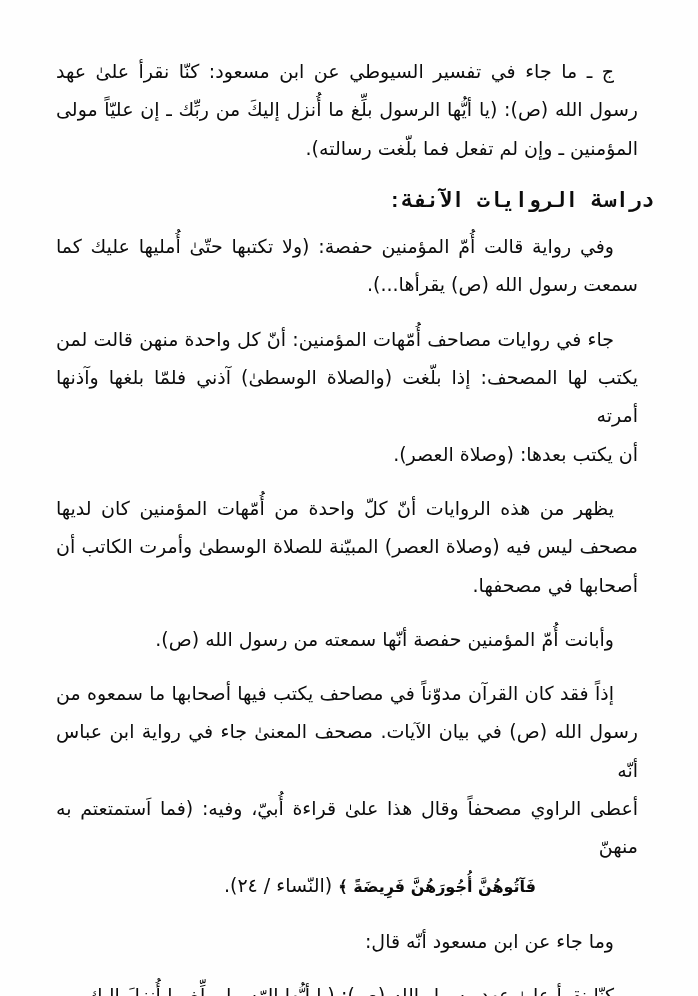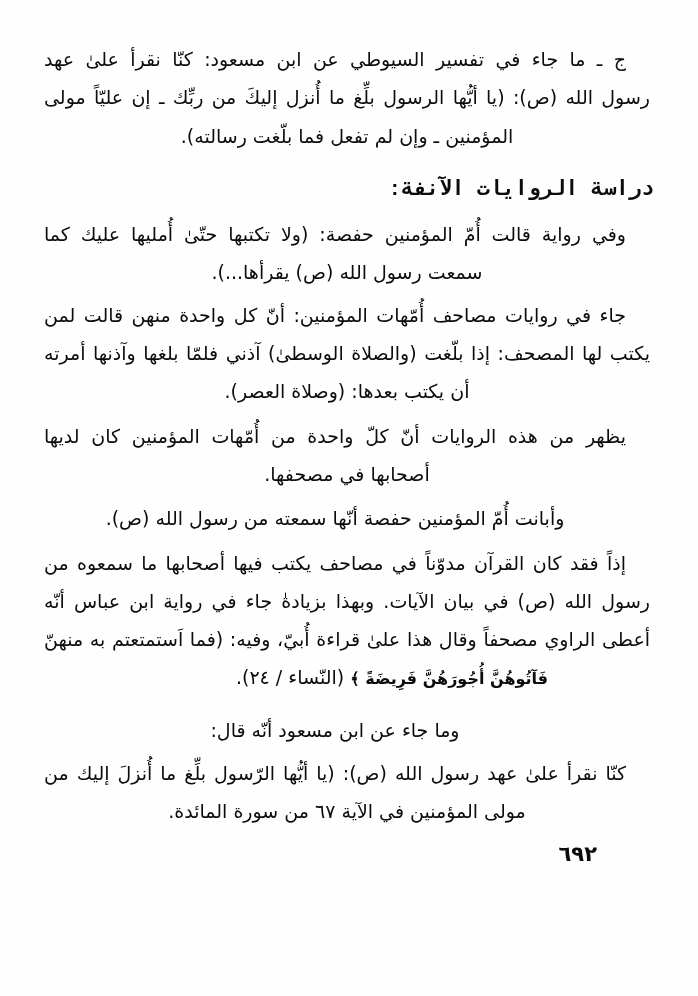--- a/index.html
+++ b/index.html
@@ -10,22 +10,22 @@
     box-sizing: border-box;
     background: #fefefe;
     color: #0c0c0c;
     direction: rtl;
     font-family: "DejaVu Sans", sans-serif;
     font-size: 19px;
     line-height: 38.3px;
     padding: 36px 44px 0 40px;
     overflow: hidden;
   }
-  .para { margin: 4px; }
-  .line { text-align: center; }
+  .para { margin: 16px; }
+  .line { text-align: right; }
   .just { text-align: justify; text-align-last: justify; }
   .indent { text-indent: 24px; }
   .heading {
     font-size: 21px;
     font-weight: bold;
     margin: 16px 0 0 0;
     text-align: right;
     font-family: Liberation Mono, monospace;
   }
   .mt5  { margin-top: 5px; }
@@ -64,30 +64,31 @@
   </section>
 
   <section class="para">
     <div class="line just indent">جاء في روايات مصاحف أُمّهات المؤمنين: أنّ كل واحدة منهن قالت لمن</div>
     <div class="line just">يكتب لها المصحف: إذا بلّغت (والصلاة الوسطىٰ) آذني فلمّا بلغها وآذنها أمرته</div>
     <div class="line">أن يكتب بعدها: (وصلاة العصر).</div>
   </section>
 
   <section class="para mt6">
     <div class="line just indent">يظهر من هذه الروايات أنّ كلّ واحدة من أُمّهات المؤمنين كان لديها</div>
+    <div class="line just">مصحف ليس فيه (وصلاة العصر) المبيّنة للصلاة الوسطىٰ وأمرت الكاتب أن</div>
     <div class="line">أصحابها في مصحفها.</div>
   </section>
 
   <section class="para mt6">
     <div class="line indent">وأبانت أُمّ المؤمنين حفصة أنّها سمعته من رسول الله (ص).</div>
   </section>
 
   <section class="para mt6">
     <div class="line just indent">إذاً فقد كان القرآن مدوّناً في مصاحف يكتب فيها أصحابها ما سمعوه من</div>
-    <div class="line just">رسول الله (ص) في بيان الآيات. وبهذا بزيادةٰ جاء في رواية ابن عباس أنّه</div>
+    <div class="line just">رسول الله (ص) في بيان الآيات. مصحف المعنىٰ جاء في رواية ابن عباس أنّه</div>
     <div class="line just">أعطى الراوي مصحفاً وقال هذا علىٰ قراءة أُبيّ، وفيه: (فما اَستمتعتم به منهنّ</div>
     <div class="line verse-line">
       <span class="verse">فَآتُوهُنَّ أُجُورَهُنَّ فَرِيضَةً ﴾</span>
       <span class="ref">(النّساء / ٢٤).</span>
     </div>
   </section>
 
   <section class="para mt12">
     <div class="line indent">وما جاء عن ابن مسعود أنّه قال:</div>
   </section>

